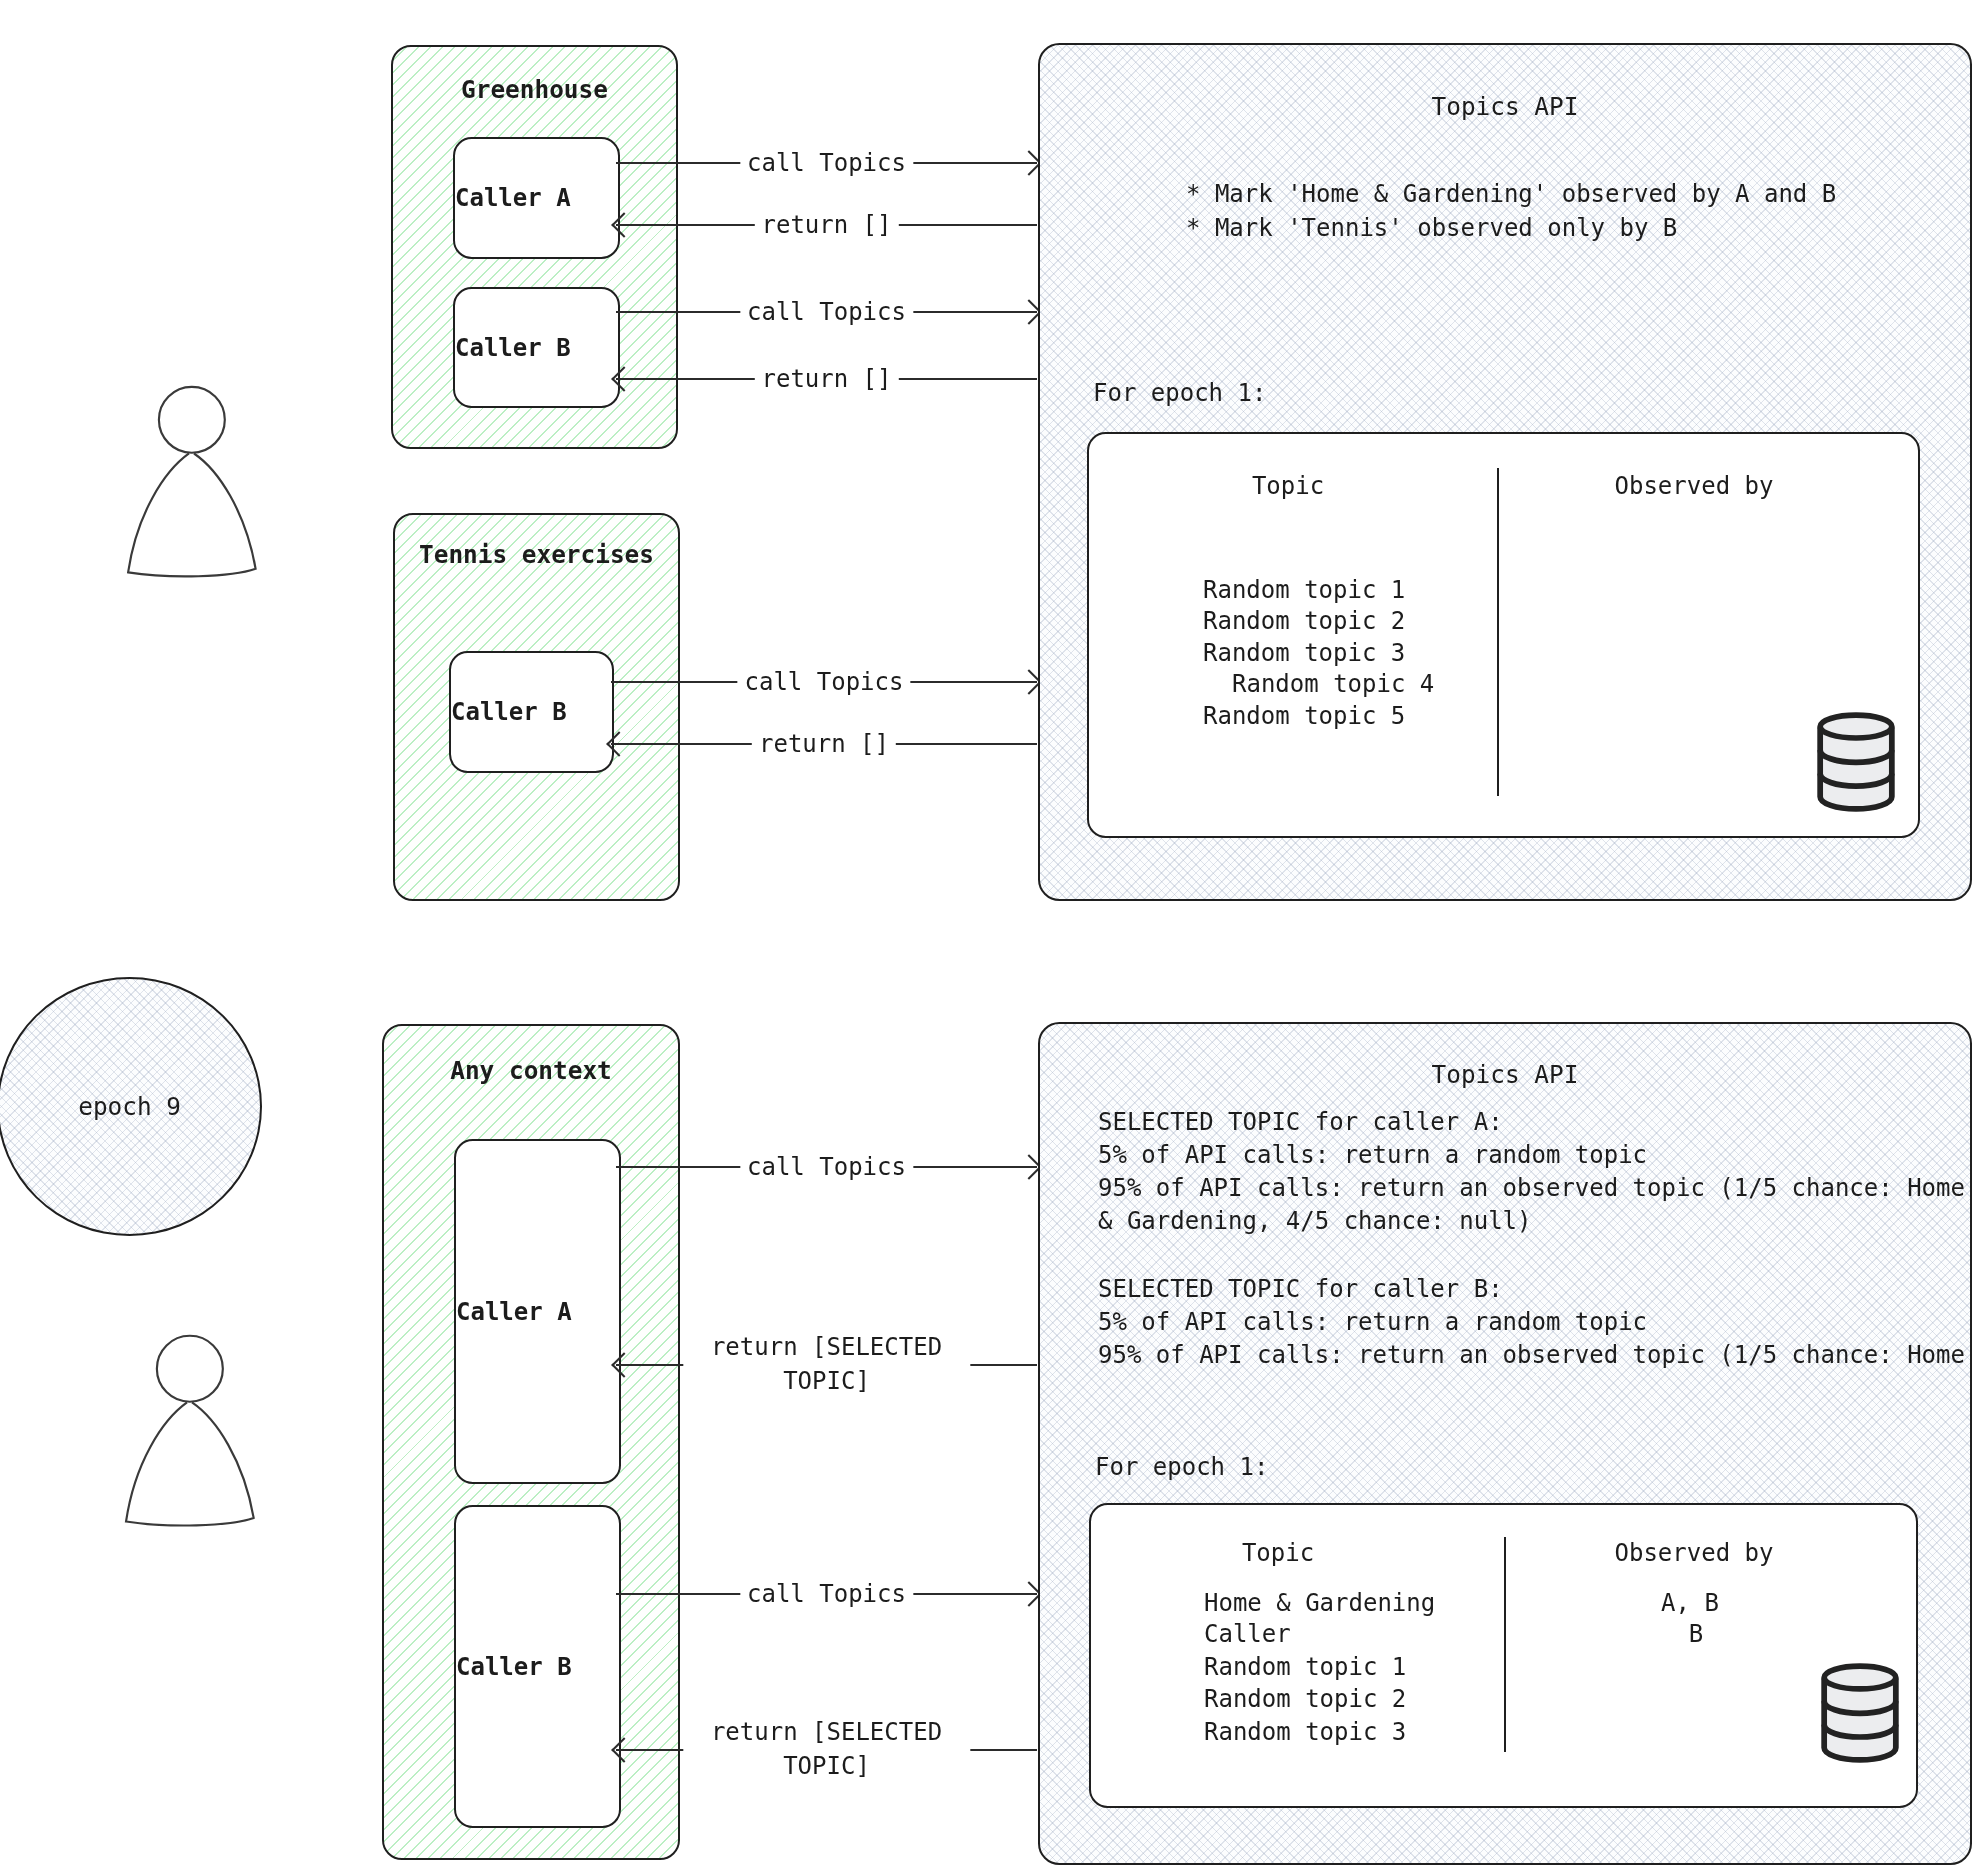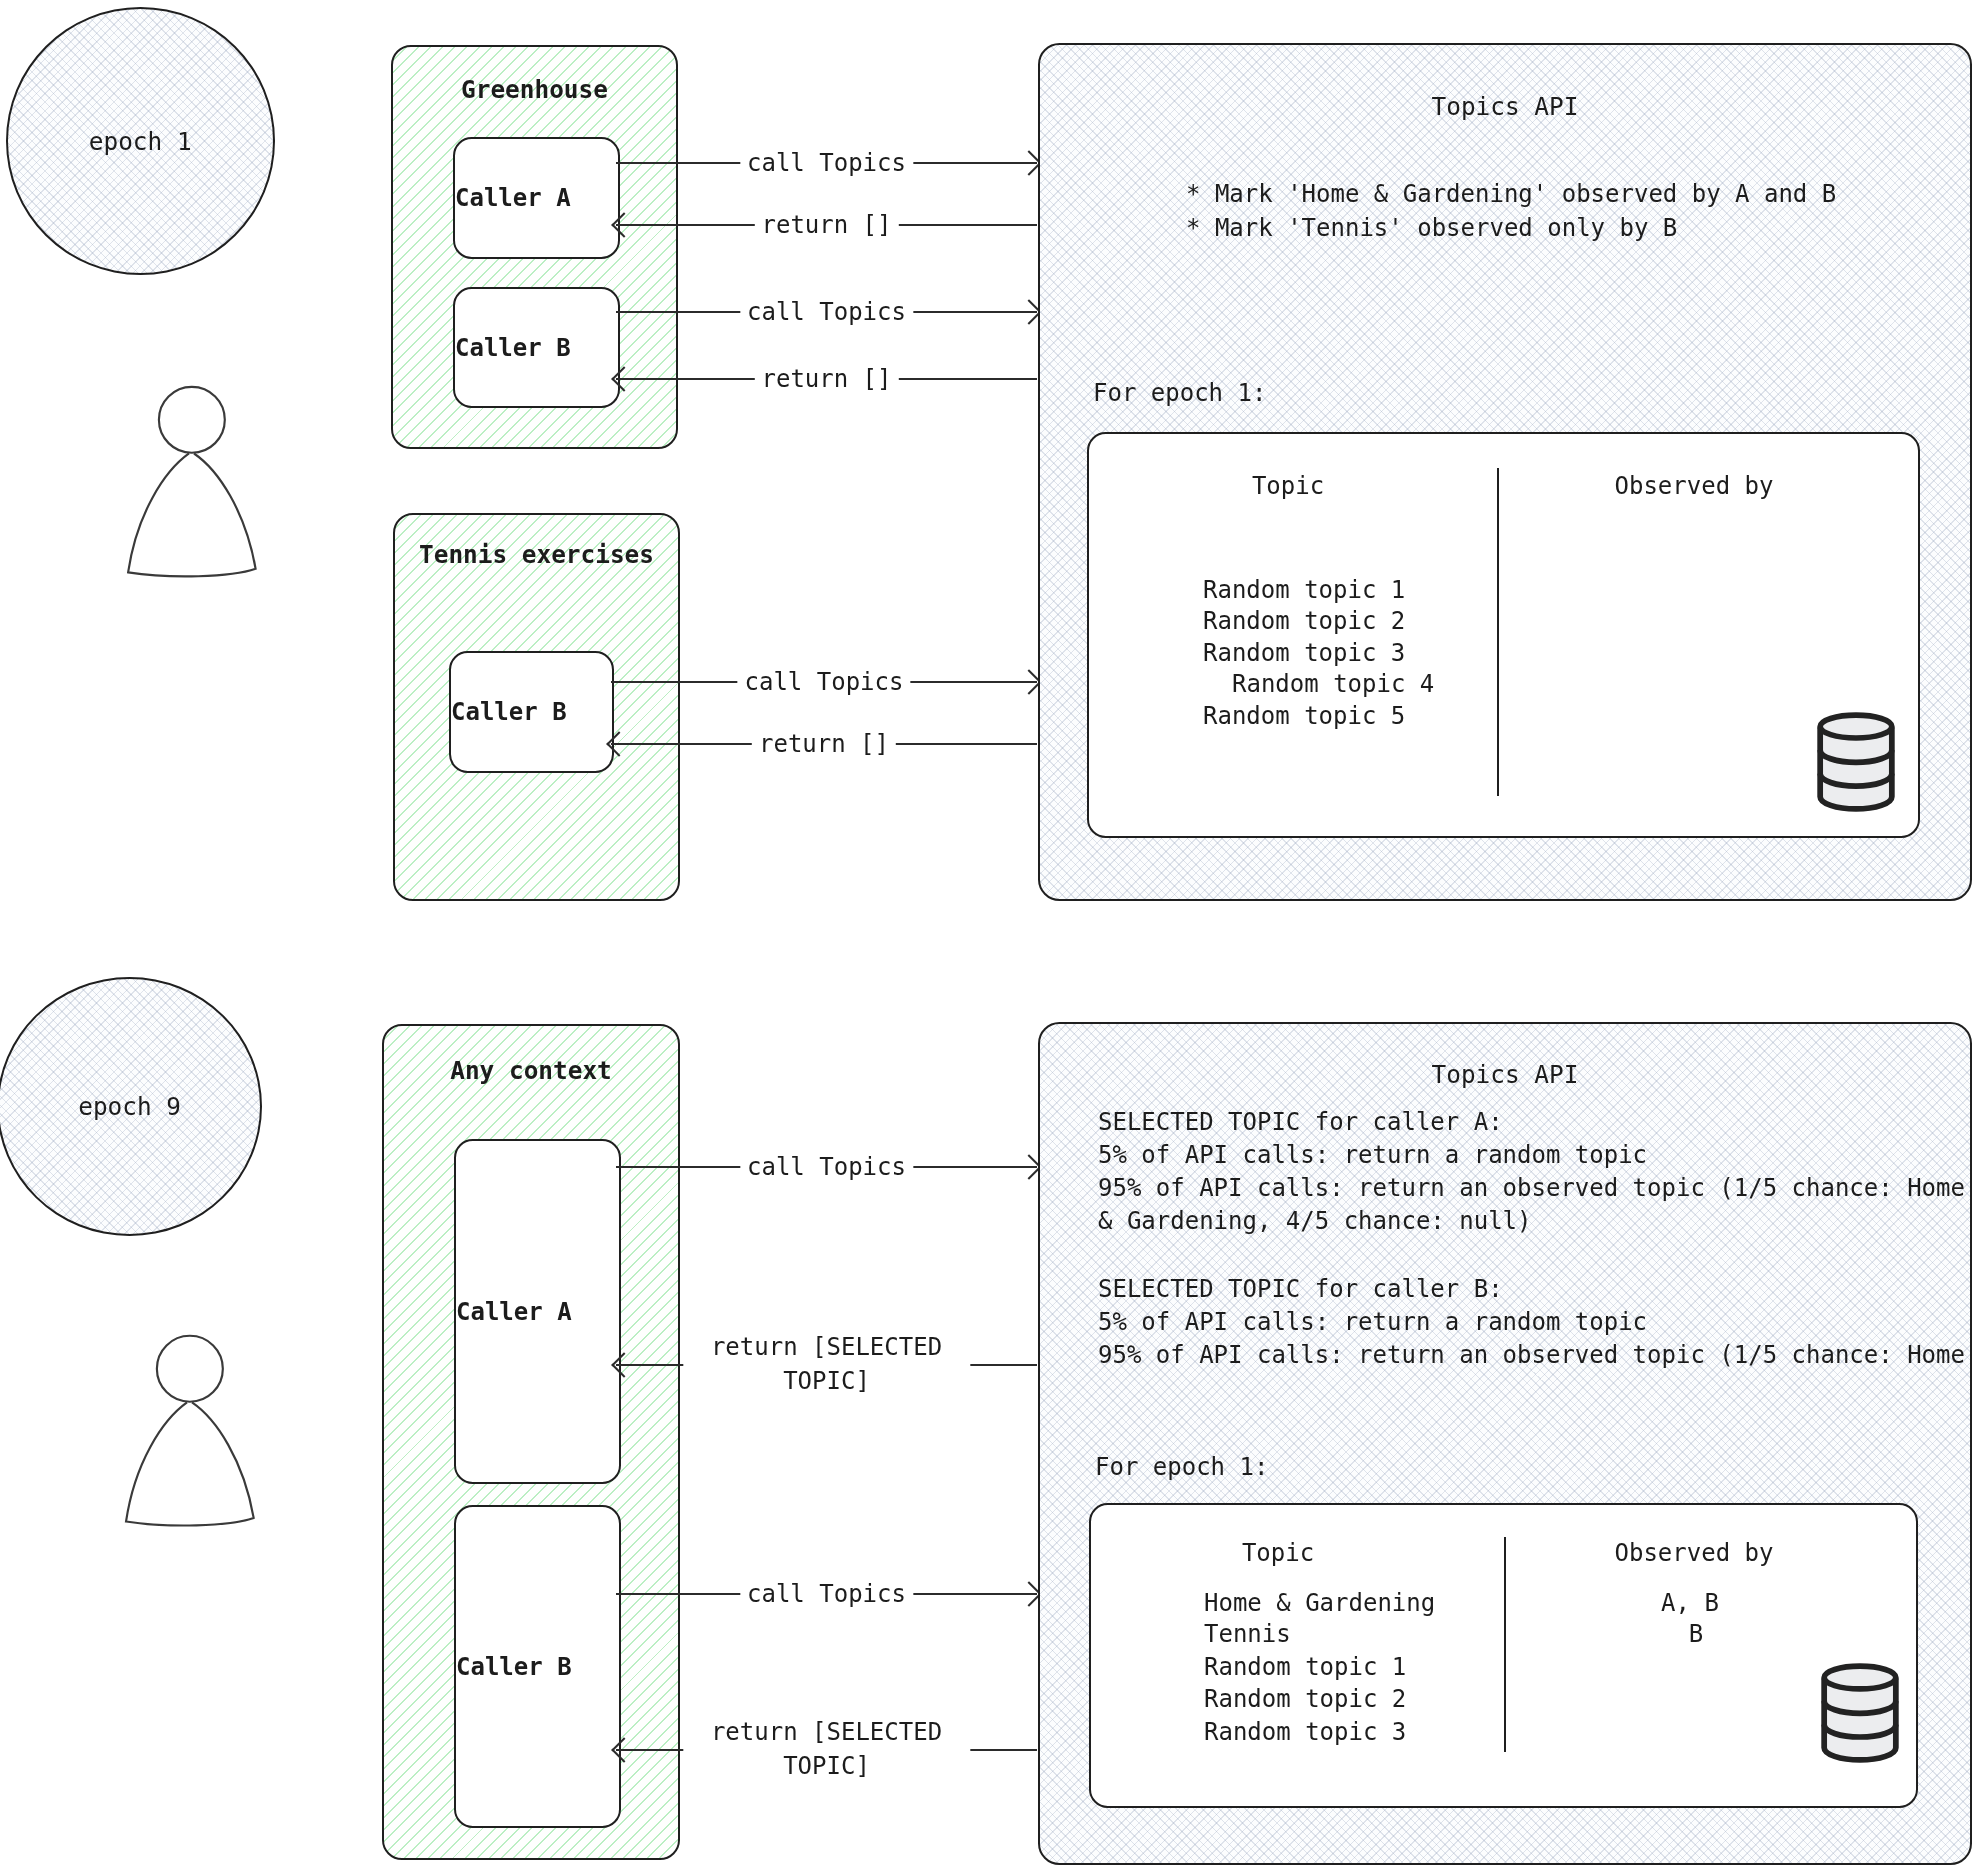--- a/index.html
+++ b/index.html
@@ -52,23 +52,20 @@
   }
   .albl.two { white-space:normal; width:273px; line-height:1.4; }
 
   svg { position:absolute; overflow:visible; }
 </style>
 </head>
 <body>
 
 <div class="canvas">
 
-  <div class="ellipse hatch-gray" style="left:5.7px; top:7.2px; width:265px; height:264px;">
-    <span class="mono big">epoch 1</span>
-  </div>
 
   <svg viewBox="0 0 205 275" style="left:118px; top:384px; width:147px; height:197px;">
     <circle cx="103" cy="50" r="46" fill="none" stroke="#3a3a3a" stroke-width="3"></circle>
     <path d="M99 97 C 64 122, 26 182, 14 263 C 72 272, 158 270, 192 258 C 178 178, 140 120, 106 97" fill="none" stroke="#3a3a3a" stroke-width="3"></path>
   </svg>
 
   <div class="groupbox hatch-green" style="left:391px; top:45px; width:283px; height:400px;">
     <span class="tc mono big" style="left:50%; top:42px;">Greenhouse</span>
     <div class="caller" style="left:60px; top:90px; width:163px; height:118px;">
       <span class="mono">Caller A</span>
@@ -197,21 +194,21 @@
     <span class="tl mono" style="left:58px; top:331px;">95% of API calls: return an observed topic (1/5 chance: Home</span>
 
     <span class="tl mono" style="left:55px; top:443px;">For epoch 1:</span>
 
     <div class="card" style="left:49px; top:479px; width:825px; height:301px;">
       <span class="tc mono" style="left:187px; top:48px;">Topic</span>
       <span class="tc mono" style="left:603px; top:48px;">Observed by</span>
       <div class="vline" style="left:413px; top:32px; height:215px;"></div>
 
       <span class="tl mono" style="left:113px; top:98px;">Home &amp; Gardening</span>
-      <span class="tl mono" style="left:113px; top:129px;">Tennis</span>
+      <span class="tl mono" style="left:113px; top:129px;">Caller</span>
       <span class="tl mono" style="left:113px; top:162px;">Random topic 1</span>
       <span class="tl mono" style="left:113px; top:194px;">Random topic 2</span>
       <span class="tl mono" style="left:113px; top:227px;">Random topic 3</span>
 
       <span class="tc mono" style="left:599px; top:98px;">A, B</span>
       <span class="tc mono" style="left:605px; top:129px;">B</span>
 
       <svg viewBox="0 0 120 145" style="left:726px; top:156px; width:86px; height:104px;">
         <path d="M10 24 L10 121 A50 17 0 0 0 110 121 L110 24" fill="#ecedef" stroke="#222222" stroke-width="8"></path>
         <ellipse cx="60" cy="23" rx="50" ry="16" fill="#ecedef" stroke="#222222" stroke-width="8"></ellipse>

